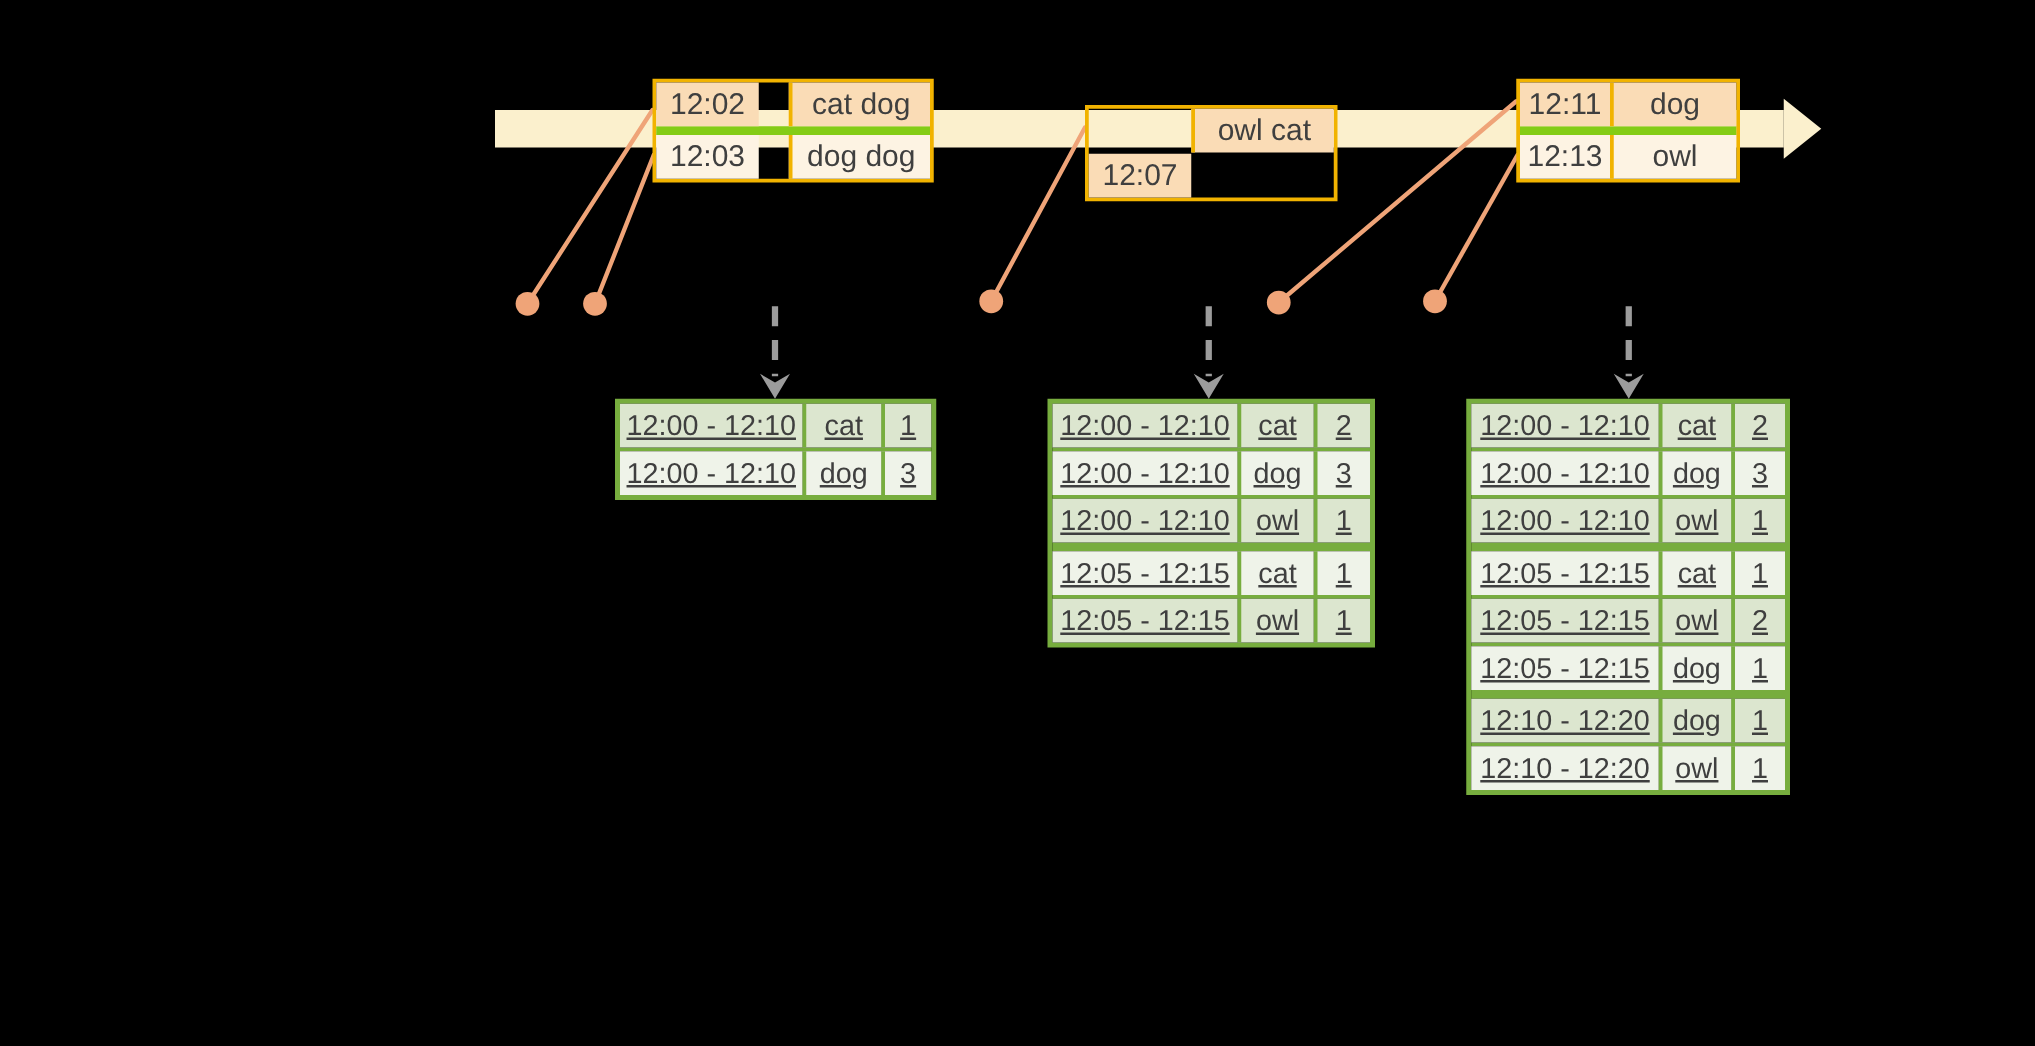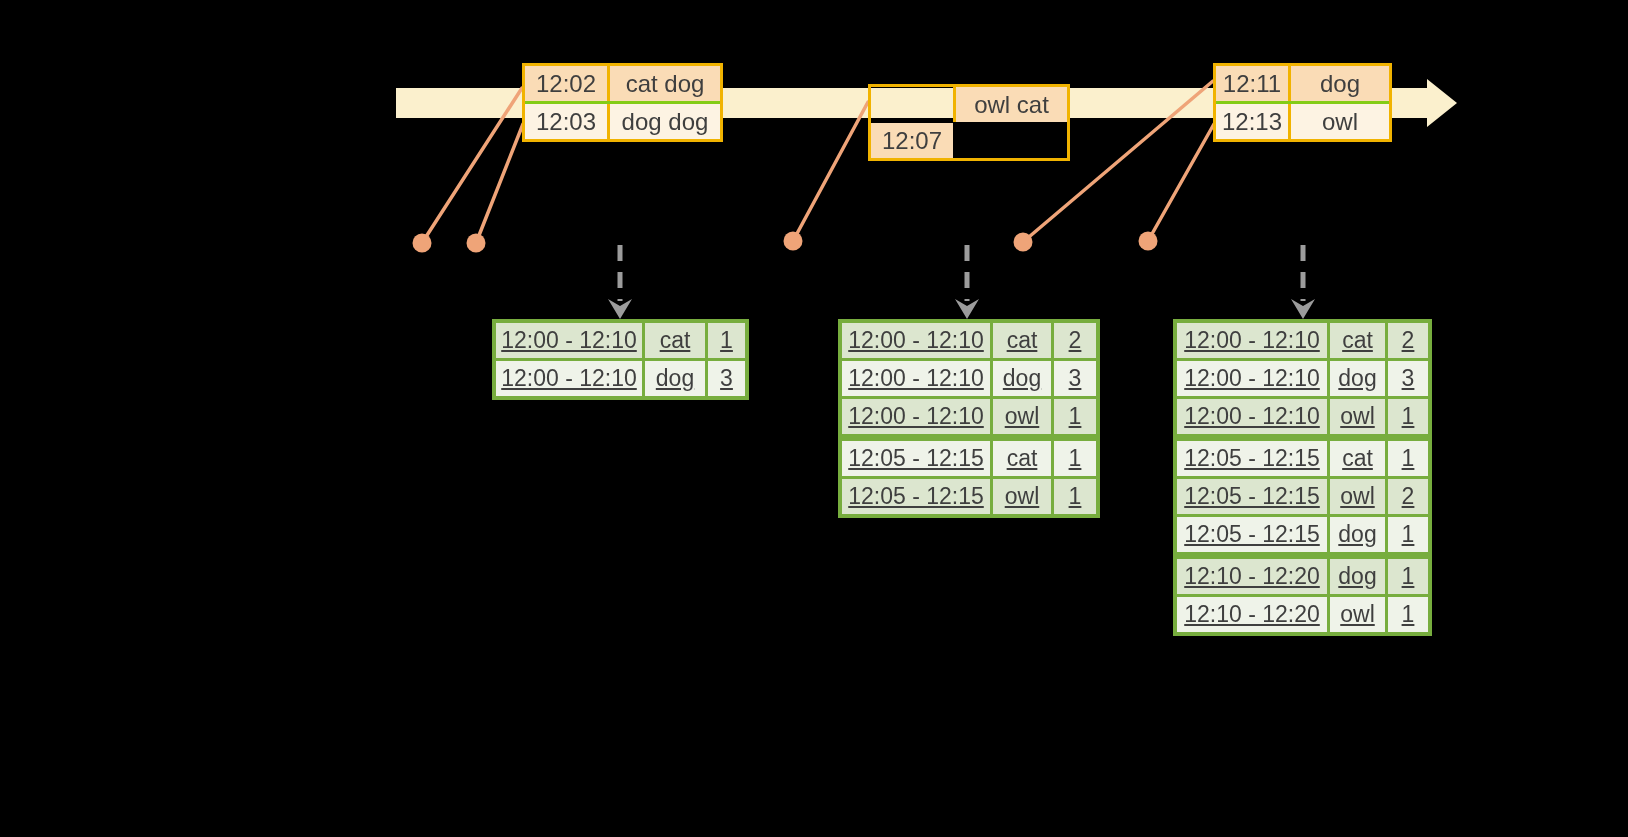--- a/index.html
+++ b/index.html
@@ -5,29 +5,29 @@
   html,body{margin:0;padding:0;background:#000;}
   .stage{
     position:relative;width:1628px;height:837px;background:#000000;
     font-family:"Liberation Sans", sans-serif;color:#3f3f3f;overflow:hidden;border-radius:32px;
   }
   svg.layer{position:absolute;left:0;top:0;width:1628px;height:837px;}
 
   
   .etable{position:absolute;border:3px solid #f1b300;}
   .erow{display:flex;}
-  .erow:nth-child(2){border-top:3px solid #84cc16;}
+  .erow:nth-child(2){border-top:7px solid #84cc16;}
   .ecell{height:35px;line-height:35px;text-align:center;font-size:24px;}
   .ecell.words{border-left:3px solid #f1b300;}
   .erow:nth-child(1) .ecell{background:#fadcb6;}
   .erow:nth-child(2) .ecell{background:#fdf3e3;}
   .e1{left:522px;top:63px;}
   .e2{left:868px;top:84px;}
   .e3{left:1213px;top:63px;}
-  .e1 .time{width:82px;}  .e1 .words{width:110px;}
+  .e1 .time{width:82px;}  .e1 .words{width:110px;margin-left:24px;}
   .e2 .time{width:82px;margin-top:36px;}  .e2 .words{width:111px;}
   .e3 .time{width:72px;}  .e3 .words{width:98px;}
 
   
   .gtable{position:absolute;border:4px solid #77ad3e;text-decoration:underline;}
   .grow{display:flex;}
   .grow + .grow{border-top:3px solid #77ad3e;}
   .grow.group-start{border-top:7px solid #77ad3e;}
   .gcell{height:35px;line-height:35px;text-align:center;font-size:23px;}
   .gcell + .gcell{border-left:3px solid #77ad3e;}

